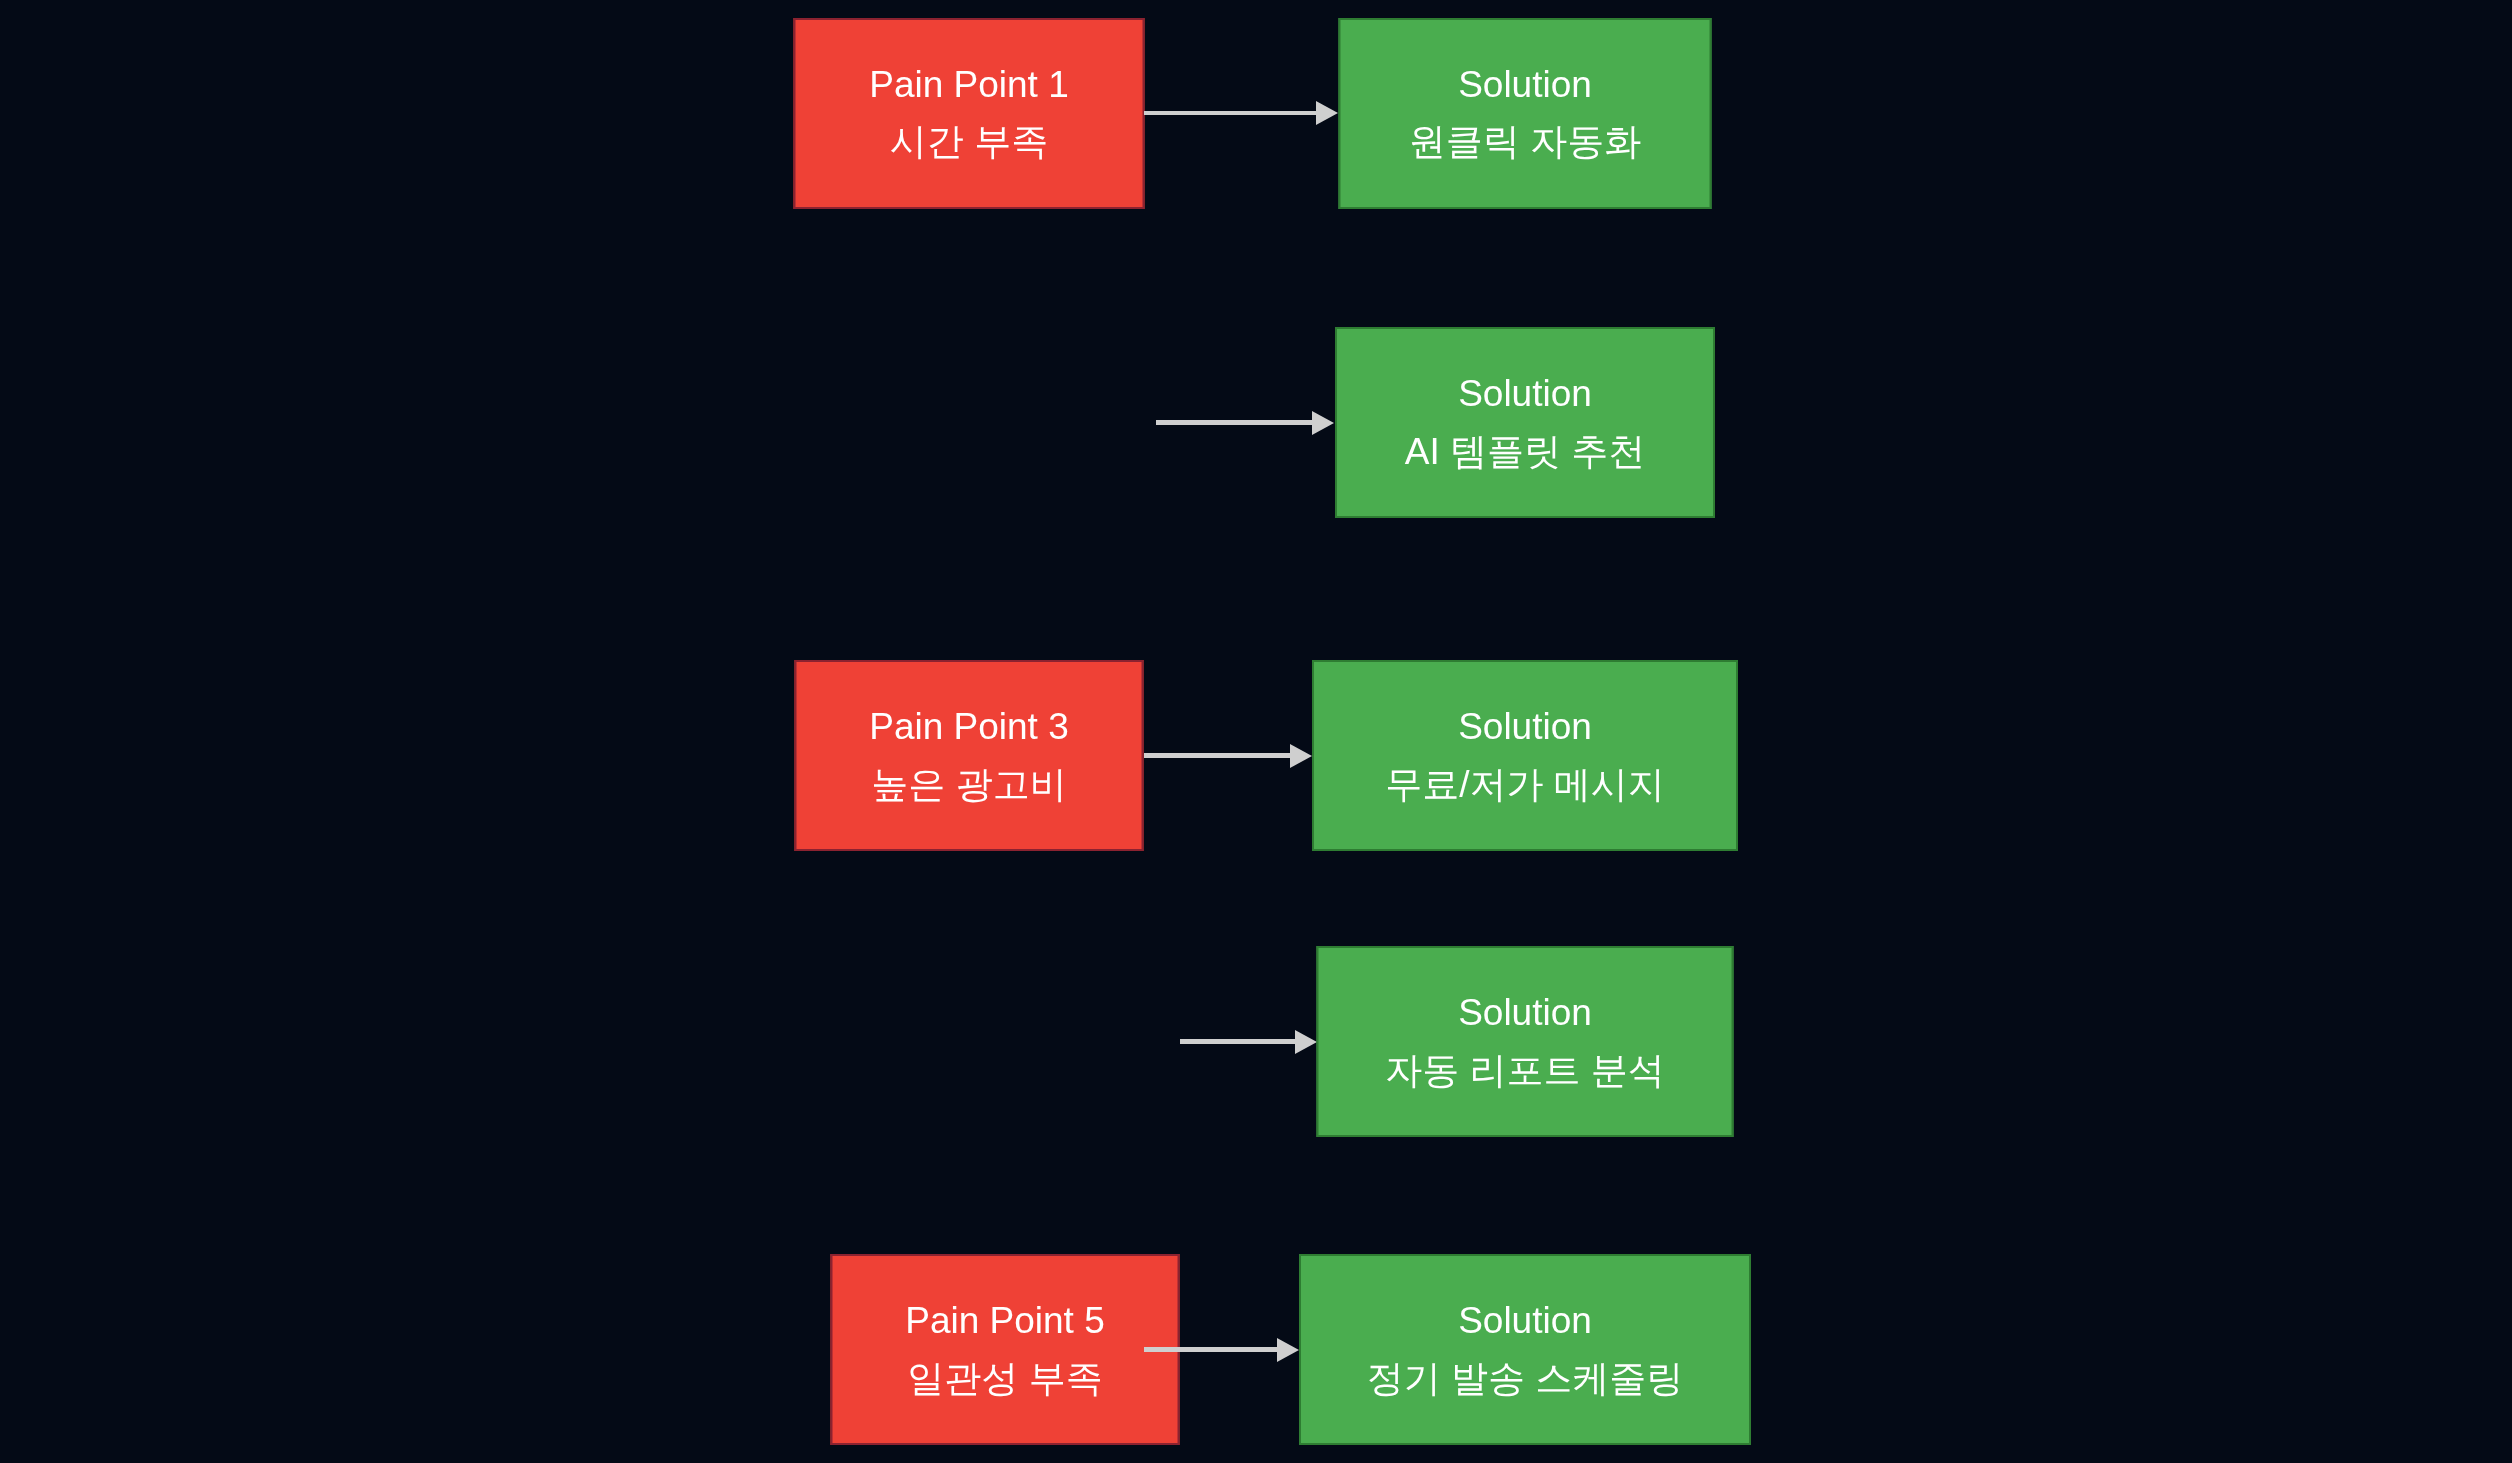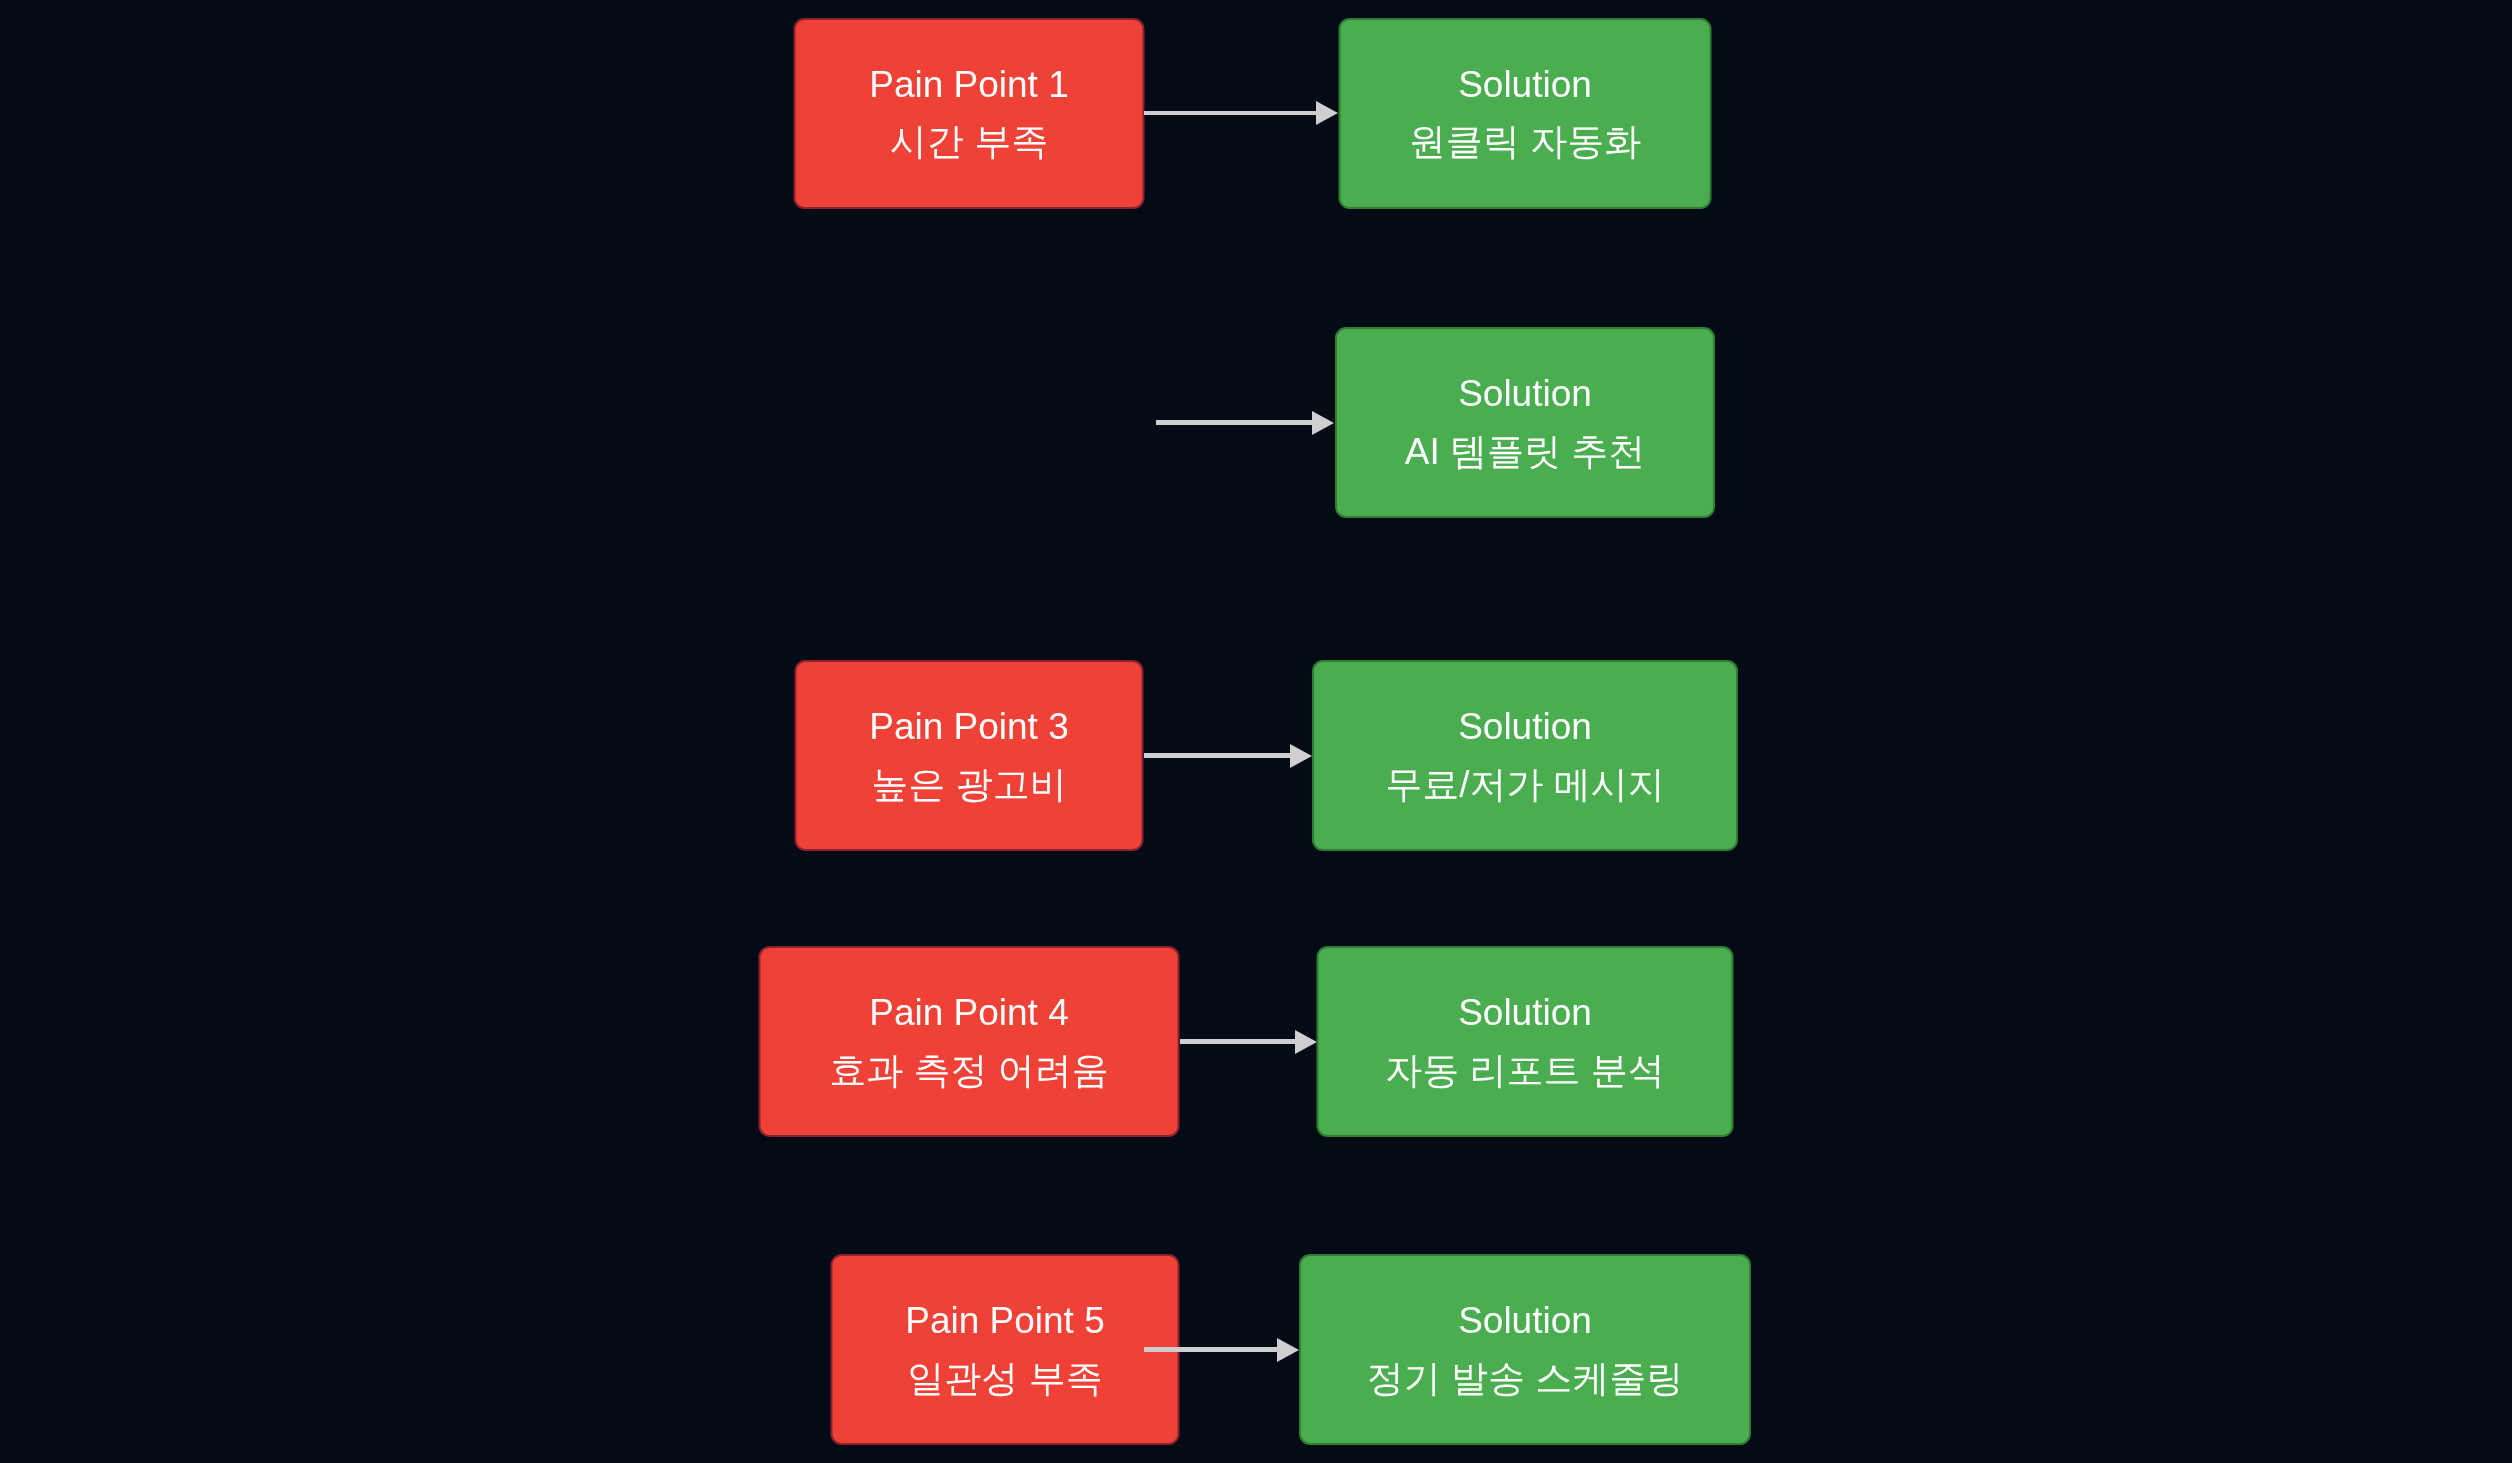--- a/index.html
+++ b/index.html
@@ -38,21 +38,20 @@
     display: flex;
     flex-direction: column;
     justify-content: center;
     align-items: center;
     gap: 20.3px;
     text-align: center;
     color: var(--text, #ffffff);
     font-size: 37px;
     line-height: 1.0;
     padding: 0 37px;
-    border-radius: 11px;
   }
   .pain {
     left: 969px;
     transform: translateX(-50%);
     background: var(--pain-fill, #ef4136);
     border: 2.8px solid var(--pain-border, #8c2230);
   }
   .solution {
     left: 1525px;
     transform: translateX(-50%);
@@ -132,24 +131,20 @@
       <div class="arrow-line"></div>
       <div class="arrow-head"></div>
     </div>
     <div class="node solution">
       <div>Solution</div>
       <div>무료/저가 메시지</div>
     </div>
   </div>
 
   <div class="row">
-    <div class="node pain">
-      <div>Pain Point 4</div>
-      <div>효과 측정 어려움</div>
-    </div>
     <div class="arrow" style="left: 1180px; width: 137px;">
       <div class="arrow-line"></div>
       <div class="arrow-head"></div>
     </div>
     <div class="node solution">
       <div>Solution</div>
       <div>자동 리포트 분석</div>
     </div>
   </div>
 

